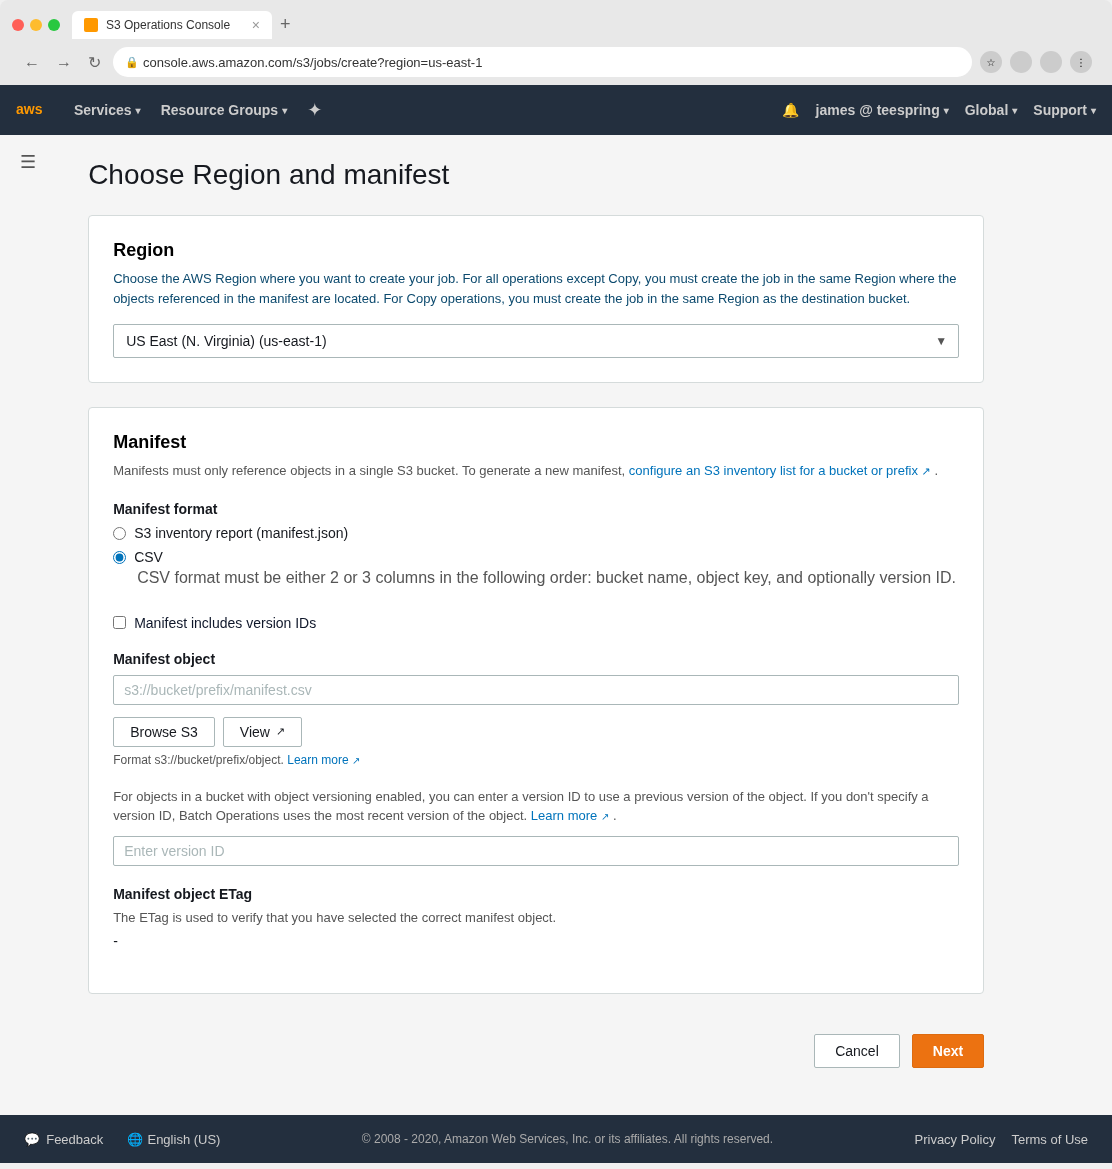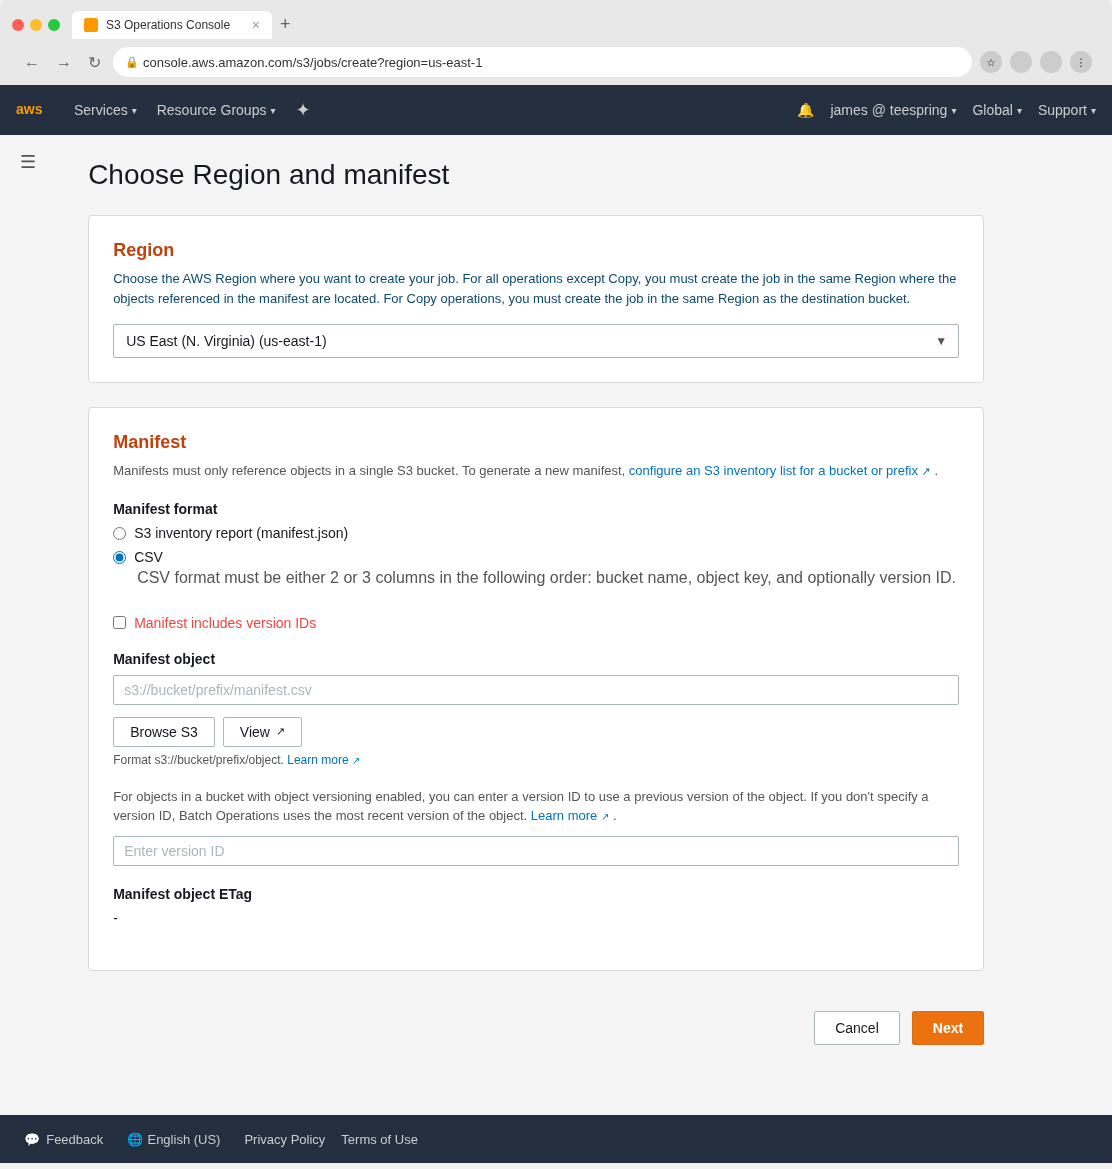--- a/index.html
+++ b/index.html
@@ -20,37 +20,37 @@
     .browser-nav { display: flex; align-items: center; gap: 8px; padding: 0 8px 8px; }
     .browser-nav-btn { background: none; border: none; font-size: 16px; color: #666; cursor: pointer; padding: 2px 4px; }
     .browser-url-bar { flex: 1; display: flex; align-items: center; background: white; border-radius: 20px; height: 30px; padding: 0 12px; font-size: 13px; color: #333; }
     .lock-icon { font-size: 11px; color: #666; margin-right: 4px; }
     .browser-actions { display: flex; gap: 8px; align-items: center; }
     .browser-action-btn { width: 22px; height: 22px; border-radius: 50%; background: #ccc; display: flex; align-items: center; justify-content: center; font-size: 10px; cursor: pointer; }
 
     
     .aws-nav { background: #232f3e; height: 50px; display: flex; align-items: center; padding: 0 16px; gap: 20px; }
     .aws-logo { display: flex; align-items: center; }
-    .aws-nav-item { color: #ccc; font-size: 14px; font-weight: 400; cursor: pointer; display: flex; align-items: center; gap: 4px; }
+    .aws-nav-item { color: #ccc; font-size: 14px; font-weight: 700; cursor: pointer; display: flex; align-items: center; gap: 4px; }
     .aws-nav-right { margin-left: auto; display: flex; align-items: center; gap: 16px; }
     .aws-nav-pin { color: #ccc; font-size: 18px; cursor: pointer; }
     .chevron-down { font-size: 10px; }
 
     
     .main-wrapper { background: #f5f5f5; min-height: 980px; display: flex; }
     .sidebar-toggle { padding: 16px 20px; }
     .hamburger { font-size: 18px; color: #555; cursor: pointer; }
     .content-area { flex: 1; padding: 24px 32px; max-width: 960px; }
 
     
     .page-title { font-size: 28px; font-weight: 400; color: #16191f; margin-bottom: 24px; }
 
     
     .card { background: white; border: 1px solid #d5dbdb; border-radius: 4px; padding: 24px; margin-bottom: 24px; }
-    .card-title { font-size: 18px; font-weight: 700; color: #c2410c; margin-bottom: 8px; }
+    .card-title { font-size: 18px; font-weight: 700; color: #000000; margin-bottom: 8px; }
     .card-desc { font-size: 13px; color: #0c4a6e; line-height: 1.5; margin-bottom: 16px; }
 
     
     .select-wrapper { position: relative; }
     .region-select { width: 100%; padding: 8px 36px 8px 12px; border: 1px solid #aab7b8; border-radius: 2px; font-size: 14px; color: #16191f; appearance: none; background: white; cursor: pointer; }
     .select-arrow { position: absolute; right: 12px; top: 50%; transform: translateY(-50%); font-size: 12px; color: #555; pointer-events: none; }
 
     
     .manifest-desc { font-size: 13px; color: #555; margin-bottom: 20px; line-height: 1.5; }
     .manifest-link { color: #0073bb; text-decoration: none; }
@@ -63,21 +63,21 @@
     
     .radio-group { margin-bottom: 16px; }
     .radio-option { display: flex; align-items: flex-start; gap: 8px; margin-bottom: 8px; cursor: pointer; }
     .radio-option input[type="radio"] { margin-top: 2px; accent-color: #0073bb; }
     .radio-label { font-size: 14px; color: #16191f; }
     .radio-sublabel { font-size: 16px; color: #555; margin-top: 2px; }
 
     
     .checkbox-option { display: flex; align-items: center; gap: 8px; margin-bottom: 20px; cursor: pointer; }
     .checkbox-option input[type="checkbox"] { accent-color: #0073bb; }
-    .checkbox-label { font-size: 14px; color: #ef4444; }
+    .checkbox-label { font-size: 14px; color: #0f172a; }
 
     
     .text-input { width: 100%; padding: 6px 10px; border: 1px solid #aab7b8; border-radius: 2px; font-size: 14px; color: #555; }
     .text-input::placeholder { color: #aab7b8; }
 
     
     .button-row { display: flex; gap: 8px; margin: 12px 0 6px; }
     .btn-secondary { background: white; border: 1px solid #aab7b8; border-radius: 2px; padding: 6px 16px; font-size: 14px; color: #16191f; cursor: pointer; display: flex; align-items: center; gap: 6px; text-align: center; }
     .btn-primary { background: #ec7211; border: 1px solid #dd6b10; border-radius: 2px; padding: 8px 20px; font-size: 14px; color: white; cursor: pointer; font-weight: 600; }
     .btn-cancel { background: white; border: 1px solid #aab7b8; border-radius: 2px; padding: 8px 20px; font-size: 14px; color: #16191f; cursor: pointer; }
@@ -247,37 +247,39 @@
           <a href="#" class="manifest-link">
             <span>Learn more</span>
             <span style="font-size:10px;">↗</span>
           </a>.
         </p>
         <input type="text" class="text-input" placeholder="Enter version ID" style="">
       </div>
 
       <div class="field-group">
         <div class="field-label">Manifest object ETag</div>
+        <p style="font-size:13px; color:#555; margin-bottom:8px;">The ETag is used to verify that you have selected the correct manifest object.</p>
         <div class="etag-value">-</div>
       </div>
     </div>
 
     <div class="bottom-actions">
       <button class="btn-cancel">Cancel</button>
       <button class="btn-primary">Next</button>
     </div>
   </div>
 </div>
 
 <div class="footer">
   <div class="footer-feedback">
     <span>💬</span>
     <span>Feedback</span>
   </div>
   <div class="footer-lang">
     <span>🌐</span>
     <span>English (US)</span>
   </div>
+  <div class="footer-copy">© 2008 - 2020, Amazon Web Services, Inc. or its affiliates. All rights reserved.</div>
   <div class="footer-links">
     <a class="footer-link">Privacy Policy</a>
     <a class="footer-link">Terms of Use</a>
   </div>
 </div>
 
 </body></html>

